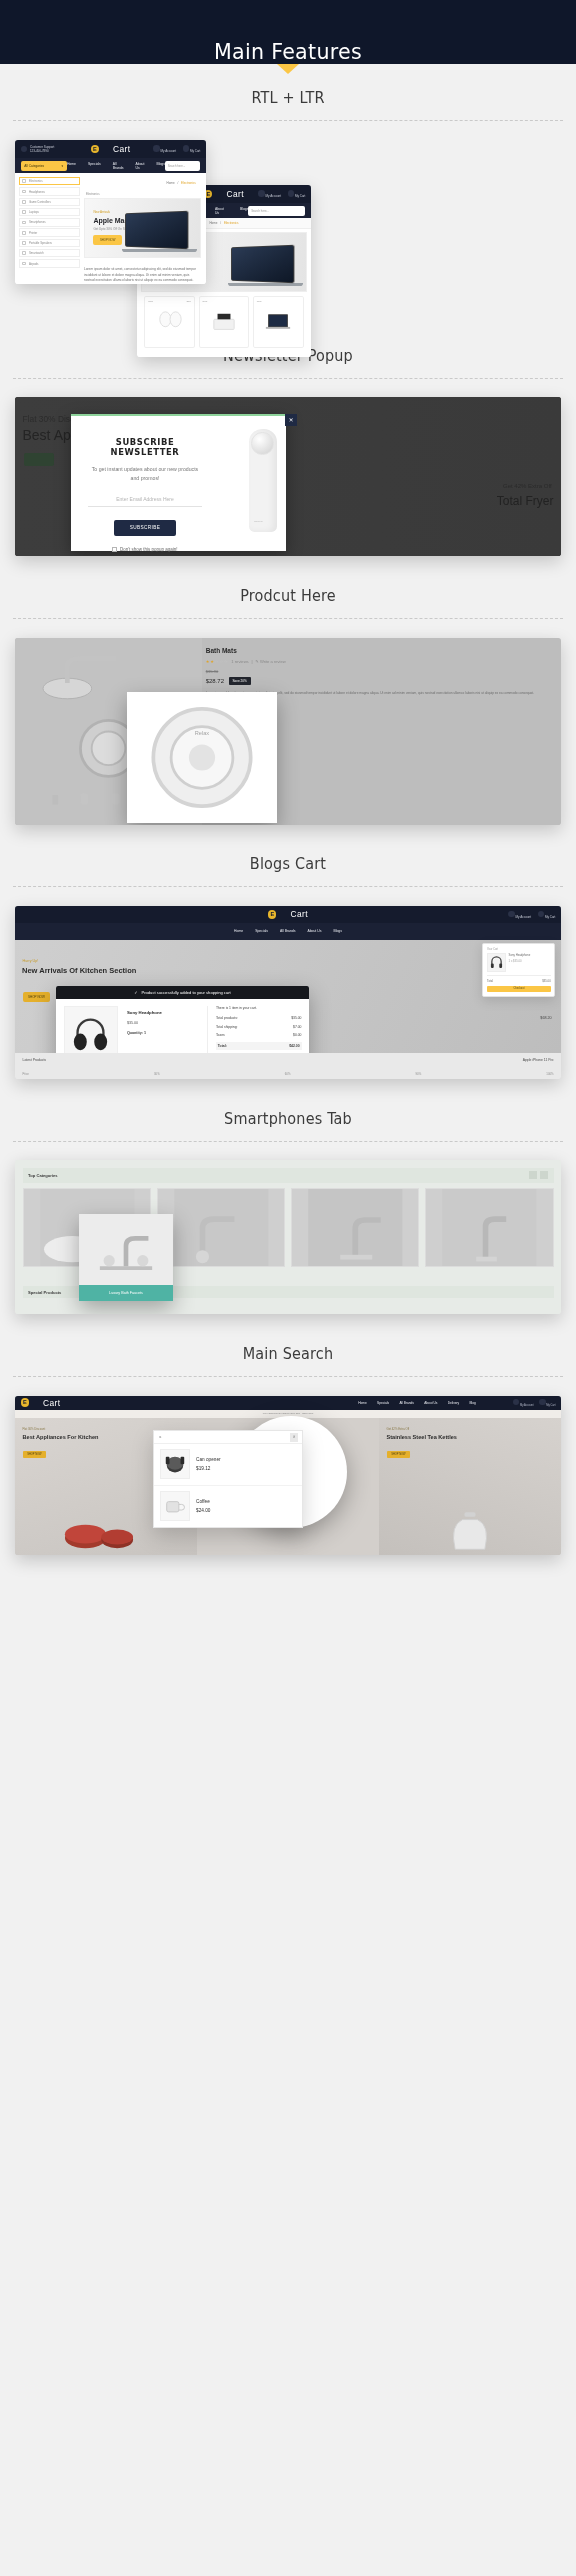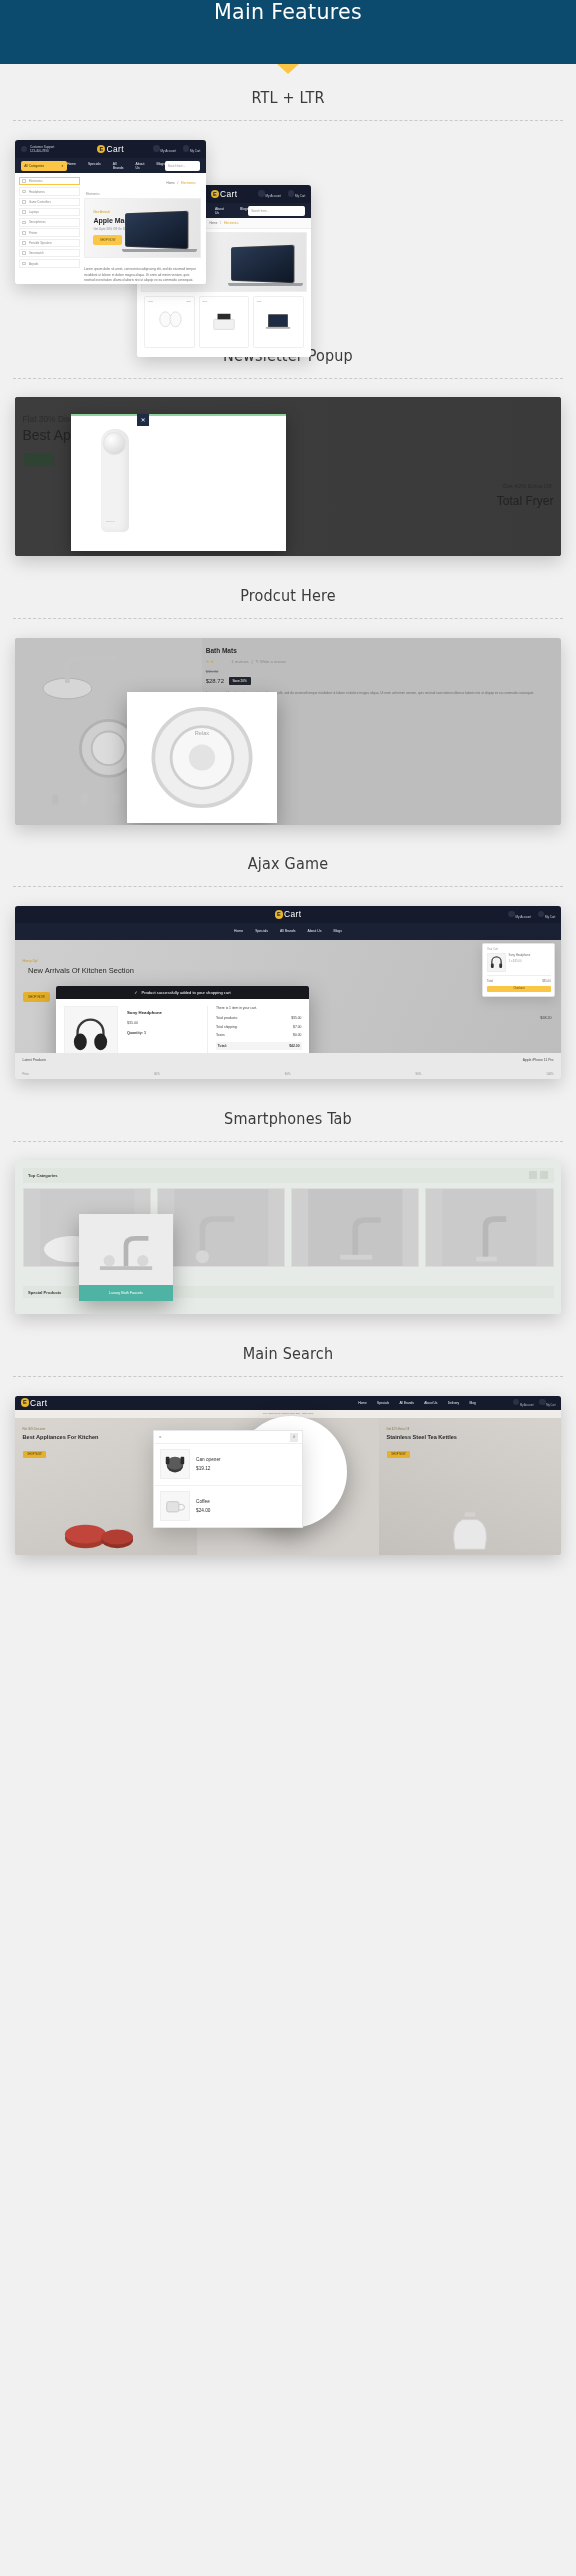--- a/index.html
+++ b/index.html
@@ -3,33 +3,33 @@
 <meta charset="utf-8">
 <style>
   * { box-sizing: border-box; margin:0; padding:0; }
   body {
     width:576px; height:2576px;
     background:#f1f1f1;
     font-family:"Liberation Sans", sans-serif;
     overflow:hidden; position:relative;
   }
   
-  .banner{ background:#0c4a6e; height:64px; display:flex; align-items:flex-start; justify-content:center; position:relative;}
+  .banner{ background:#0f172a; height:64px; display:flex; align-items:flex-end; justify-content:center; position:relative;}
   .banner h1{ color:#fff; font-size:20.6px; font-weight:400; letter-spacing:0.3px; font-family:"DejaVu Sans", sans-serif;}
   .banner:after{ content:""; position:absolute; bottom:-10.3px; left:50%; transform:translateX(-50%);
      border-left:11.2px solid transparent; border-right:11.2px solid transparent; border-top:10.3px solid #fbc645;}
   
   .sec-title{ text-align:center; font-size:16px; color:#3b3b3b; font-weight:400; letter-spacing:0.2px;
      font-family:"DejaVu Sans Condensed","DejaVu Sans", sans-serif; padding-top:24px; padding-bottom:13px;}
   .divider{ border-bottom:0.9px dashed #c9c9c9; margin:0 13px 18.7px 13px;}
   .shot{ position:relative; margin:0 15px; }
   .card{ background:#fff; border-radius:2.8px; box-shadow:0 5.6px 17px rgba(0,0,0,.18); overflow:hidden;}
   
   .topbar{ background:#151b2d; height:18.7px; display:flex; align-items:center; justify-content:center; position:relative;}
-  .logo{ display:flex; align-items:center; gap:1px; }
+  .logo{ display:flex; align-items:center; gap:14px; }
   .logo .mark{ width:8.4px;height:8.4px;border-radius:50%;background:#e8b62c; color:#151b2d; font-size:5.6px;
      display:flex;align-items:center;justify-content:center; font-weight:700;}
   .logo .word{ color:#fff; font-size:8.4px; letter-spacing:0.4px;}
   .topbar .side{ position:absolute; font-size:3px; color:#c9cdd8; display:flex; align-items:center; gap:2.8px;}
   .topbar .side.l{ left:5.6px;} .topbar .side.r{ right:5.6px; gap:6.5px;}
   .dot{ width:6.5px;height:6.5px;border-radius:50%;background:#2a3147; display:inline-block;}
   .navbar{ background:#1b2135; height:15px; display:flex; align-items:center; position:relative; padding:0 5.6px;}
   .navbar .allcat{ background:#fbc645; color:#3a3109; font-size:3.2px; height:10.3px; width:73px; border-radius:1.9px;
      display:flex;align-items:center;justify-content:space-between; padding:0 3.7px;}
   .navbar .links{ display:flex; gap:12px; margin:0 auto; }
@@ -111,21 +111,21 @@
   .sizelbl{ margin-top:6.5px; font-size:3.4px; color:#4a4a4a;}
   .zoombox{ position:absolute; left:112px; top:54px; width:150px; height:131px; background:#fff;
      box-shadow:0 7.5px 20.6px rgba(0,0,0,.3);}
   .faucet-svg{ position:absolute; inset:0; }
   
   .acwrap{ position:relative; height:173px; border-radius:2.8px; overflow:hidden; background:#d7d7d7;
      box-shadow:0 5.6px 17px rgba(0,0,0,.18);}
   .ac-hero{ position:absolute; left:0; right:0; top:34px; bottom:26px;
      background:linear-gradient(115deg,#cfcfcf,#bdbdbd);}
   .ac-hero .hurry{ position:absolute; left:7.5px; top:18.7px; font-size:3.7px; color:#c79a28;}
-  .ac-hero h3{ position:absolute; left:13px; top:26px; font-size:7.5px; color:#2b2b2b; line-height:1.3; font-weight:400;}
+  .ac-hero h3{ position:absolute; left:7px; top:26px; font-size:7.5px; color:#2b2b2b; line-height:1.3; font-weight:700;}
   .ac-hero .sbtn{ position:absolute; left:7.5px; top:52px; background:#e5b02c;color:#4a3c0c;font-size:3px;
      padding:2.8px 5.6px;border-radius:1.9px;}
   .ac-footer{ position:absolute; left:0;right:0;bottom:0;height:26px; background:#e9e9e9; padding:4.7px 7.5px;}
   .ac-footer .ft{ font-size:3.4px; color:#4a4a4a; display:flex; justify-content:space-between;}
   .ac-footer .nums{ display:flex; justify-content:space-between; margin-top:10.3px; font-size:2.8px; color:#8e8e8e;}
   .minicart{ position:absolute; right:5.6px; top:37px; width:73px; background:#fff; border:0.9px solid #e3e3e3;
      border-radius:1.9px; padding:3.7px; box-shadow:0 3.7px 11.2px rgba(0,0,0,.12); font-size:2.8px; color:#6e6e6e;}
   .minicart .line{ display:flex; gap:2.8px; margin-bottom:2.8px;}
   .minicart .thumb{ width:18.7px;height:18.7px;background:#f4f4f4;border:0.9px solid #ededed; display:flex;align-items:center;justify-content:center;}
   .minicart .tot{ border-top:0.9px solid #eee; padding-top:2.8px; display:flex;justify-content:space-between;}
@@ -372,20 +372,30 @@
 <div class="shot" style="margin-bottom:5.6px;">
   <div class="nlwrap">
     <div class="nlbg">
       <div class="big l1">Flat 30% Discount</div>
       <div class="big l2">Best Appliances For Kitchen</div>
       <div class="gbtn"></div>
       <div class="r1">Get 42% Extra Off</div>
       <div class="r2">Total Fryer</div>
     </div>
     <div class="nlmodal">
+      <div class="nlleft">
+        <h4>SUBSCRIBE NEWSLETTER</h4>
+        <p>To get instant updates about our new products and promos!</p>
+        <div class="field">Enter Email Address Here</div>
+        <div class="sub-btn">SUBSCRIBE</div>
+        <div class="chk">
+          <i></i>
+          <span>Don't show this popup again!</span>
+        </div>
+      </div>
       <div class="nlright">
         <div class="nlclose">✕</div>
         <div class="bottle">
           <div class="cap"></div>
           <div class="lbl">BOPPO</div>
         </div>
       </div>
     </div>
   </div>
 </div>
@@ -426,21 +436,21 @@
       <svg viewBox="0 0 160 140" width="150" height="131">
         <circle cx="80" cy="70" r="52" fill="#efefef" stroke="#d4d4d4" stroke-width="4"></circle>
         <circle cx="80" cy="70" r="33" fill="#f7f7f7" stroke="#cfcfcf" stroke-width="3"></circle>
         <circle cx="80" cy="70" r="14" fill="#e3e3e3"></circle>
         <text x="80" y="46" font-size="6" fill="#a5a5a5" text-anchor="middle" font-family="Liberation Sans">Relax</text>
       </svg>
     </div>
   </div>
 </div>
 
-<div class="sec-title">Ajax Game</div>
+<div class="sec-title">Blogs Cart</div>
 <div class="divider"></div>
 <div class="shot" style="margin-bottom:5.6px;">
   <div class="acwrap">
     <div class="topbar" style="height:17px;">
       <div class="logo">
         <span class="mark">E</span>
         <span class="word">Cart</span>
       </div>
       <div class="side r">
         <span><span class="dot"></span> <span>My Account</span></span>

